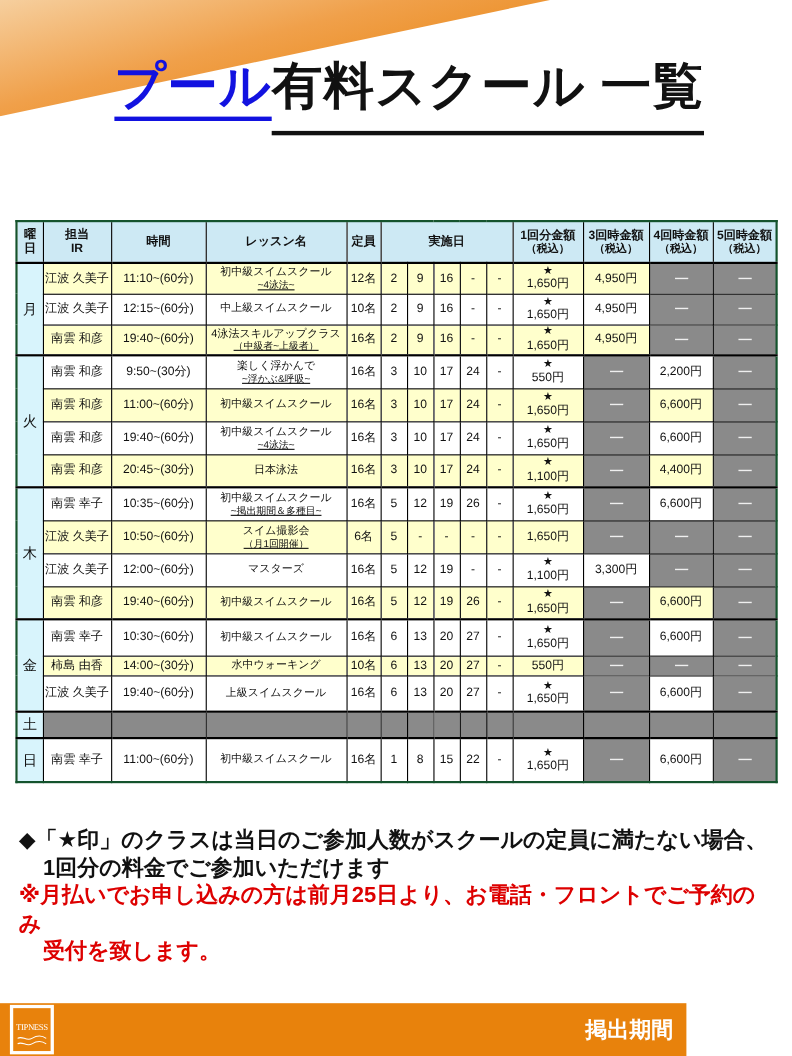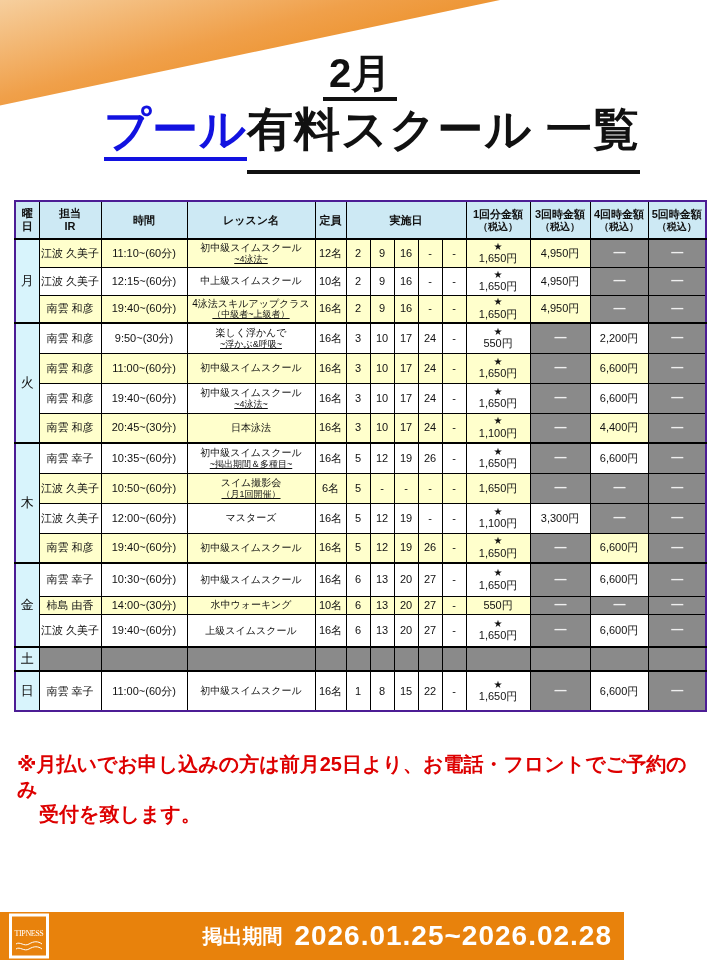--- a/index.html
+++ b/index.html
@@ -28,21 +28,21 @@
   }
   
   .title-wrap{position:absolute;top:50px;left:0;width:100%;text-align:center;z-index:2;}
   .title-month{font-size:40px;font-weight:bold;color:#111;line-height:1.15;}
   .title-month span{display:inline-block;border-bottom:4px solid #111;padding:0 6px 1px 6px;}
   .title-main{font-size:46px;font-weight:bold;color:#111;line-height:1.15;margin-top:2px;letter-spacing:1px;}
   .title-main .t-blue{display:inline-block;color:var(--link-blue);border-bottom:4px solid var(--link-blue);padding-bottom:1px;margin-left:24px;}
   .title-main .t-black{display:inline-block;border-bottom:4px solid #111;padding-bottom:14px;}
   
   .table-wrap{position:absolute;top:200px;left:14px;}
-  table{border-collapse:collapse;table-layout:fixed;width:691px;border:2px solid #4c1d95;}
+  table{border-collapse:collapse;table-layout:fixed;width:691px;border:2px solid #14532d;}
   td,th{border:1px solid #000;text-align:center;vertical-align:middle;
         font-size:11px;color:#111;overflow:hidden;line-height:1.15;padding:0 1px;}
   thead tr{height:38px;}
   thead td{background:var(--header-blue);font-weight:bold;border-bottom:2px solid #000;}
   .hdr-sub{font-size:10px;font-weight:bold;}
   .day-cell{background:var(--day-cyan);font-size:13px;}
   .y{background:var(--row-yellow);}
   .w{background:#fff;}
   .gray{background:var(--gray);}
   .dash{color:var(--dash-light);font-weight:bold;font-size:12px;letter-spacing:-1px;}
@@ -66,23 +66,20 @@
                 padding-right:12px;gap:12px;color:#fff;}
   .period-label{font-size:20px;font-weight:bold;}
   .period-value{font-size:28px;font-weight:600;letter-spacing:1px;}
 </style>
 </head>
 <body>
 
 <div class="ribbon"></div>
 
 <div class="title-wrap">
-  <div class="title-month">
-    <span>2月</span>
-  </div>
   <div class="title-main">
     <span class="t-blue">プール</span><span class="t-black">有料スクール 一覧</span>
   </div>
 </div>
 
 <div class="table-wrap">
   <table>
     <colgroup>
       <col style="width:24px">
         <col style="width:62px">
@@ -452,30 +449,33 @@
           </td>
           <td class="gray"><span class="dash">—</span></td>
           <td class="w">6,600円</td>
           <td class="gray"><span class="dash">—</span></td>
         </tr>
       </tbody>
   </table>
 </div>
 
 <div class="notes">
+  <div class="note">
+    <div>◆「★印」のクラスは当日のご参加人数がスクールの定員に満たない場合、</div>
+    <div class="cont">1回分の料金でご参加いただけます</div>
+  </div>
   <div class="note red">
     <div>※月払いでお申し込みの方は前月25日より、お電話・フロントでご予約のみ</div>
     <div class="cont">受付を致します。</div>
   </div>
 </div>
 
 <div class="footer">
   <svg class="logo" width="42" height="46" viewBox="0 0 42 46" aria-hidden="true">
     <rect x="2.5" y="2" width="37" height="42" fill="none" stroke="#ffffff" stroke-width="3"></rect>
     <text id="logo-text" x="21" y="23" font-size="8" fill="#ffffff" text-anchor="middle" font-family="Liberation Serif, DejaVu Serif, serif" letter-spacing="-0.4">TIPNESS</text>
     <path d="M8 31 C12 28,16 34,21 31 S30 28,34 31" stroke="#ffffff" fill="none" stroke-width="1"></path>
     <path d="M8 36 C12 33,16 39,21 36 S30 33,34 36" stroke="#ffffff" fill="none" stroke-width="1"></path>
   </svg>
   <div class="footer-right">
     <span class="period-label">掲出期間</span>
-    <span class="period-value">2026.01.25~2026.02.28</span>
   </div>
 </div>
 
 </body></html>

